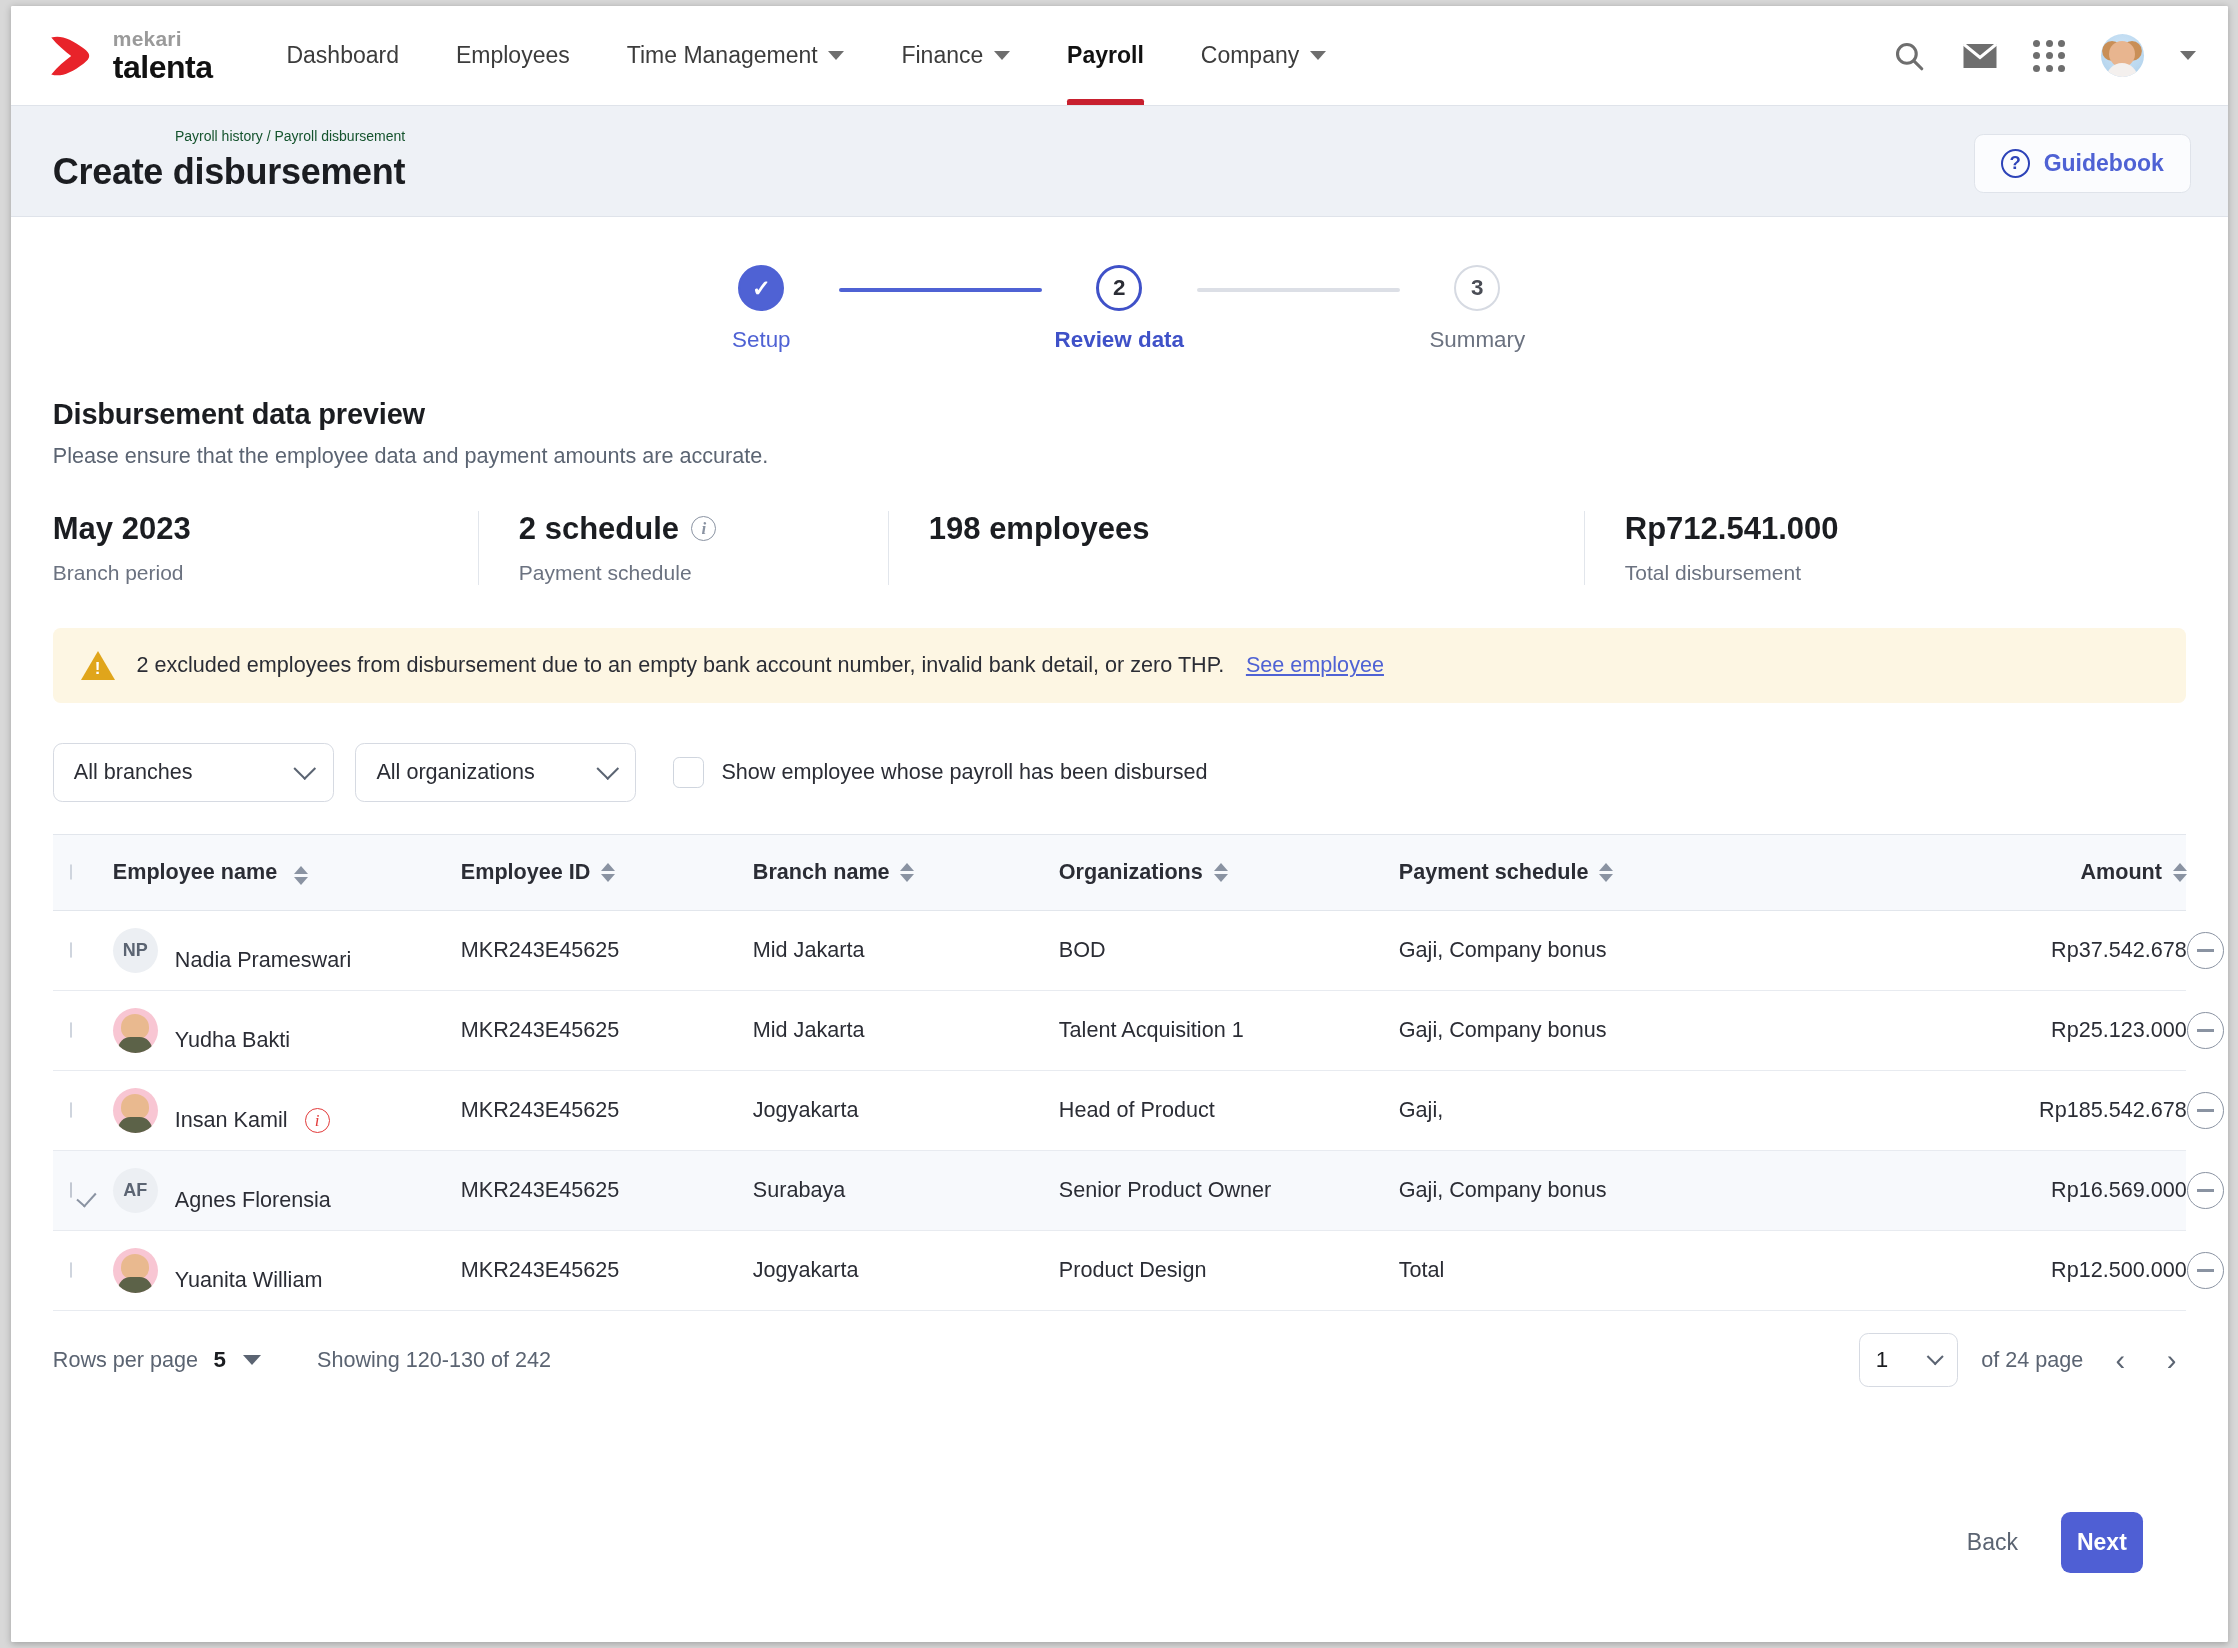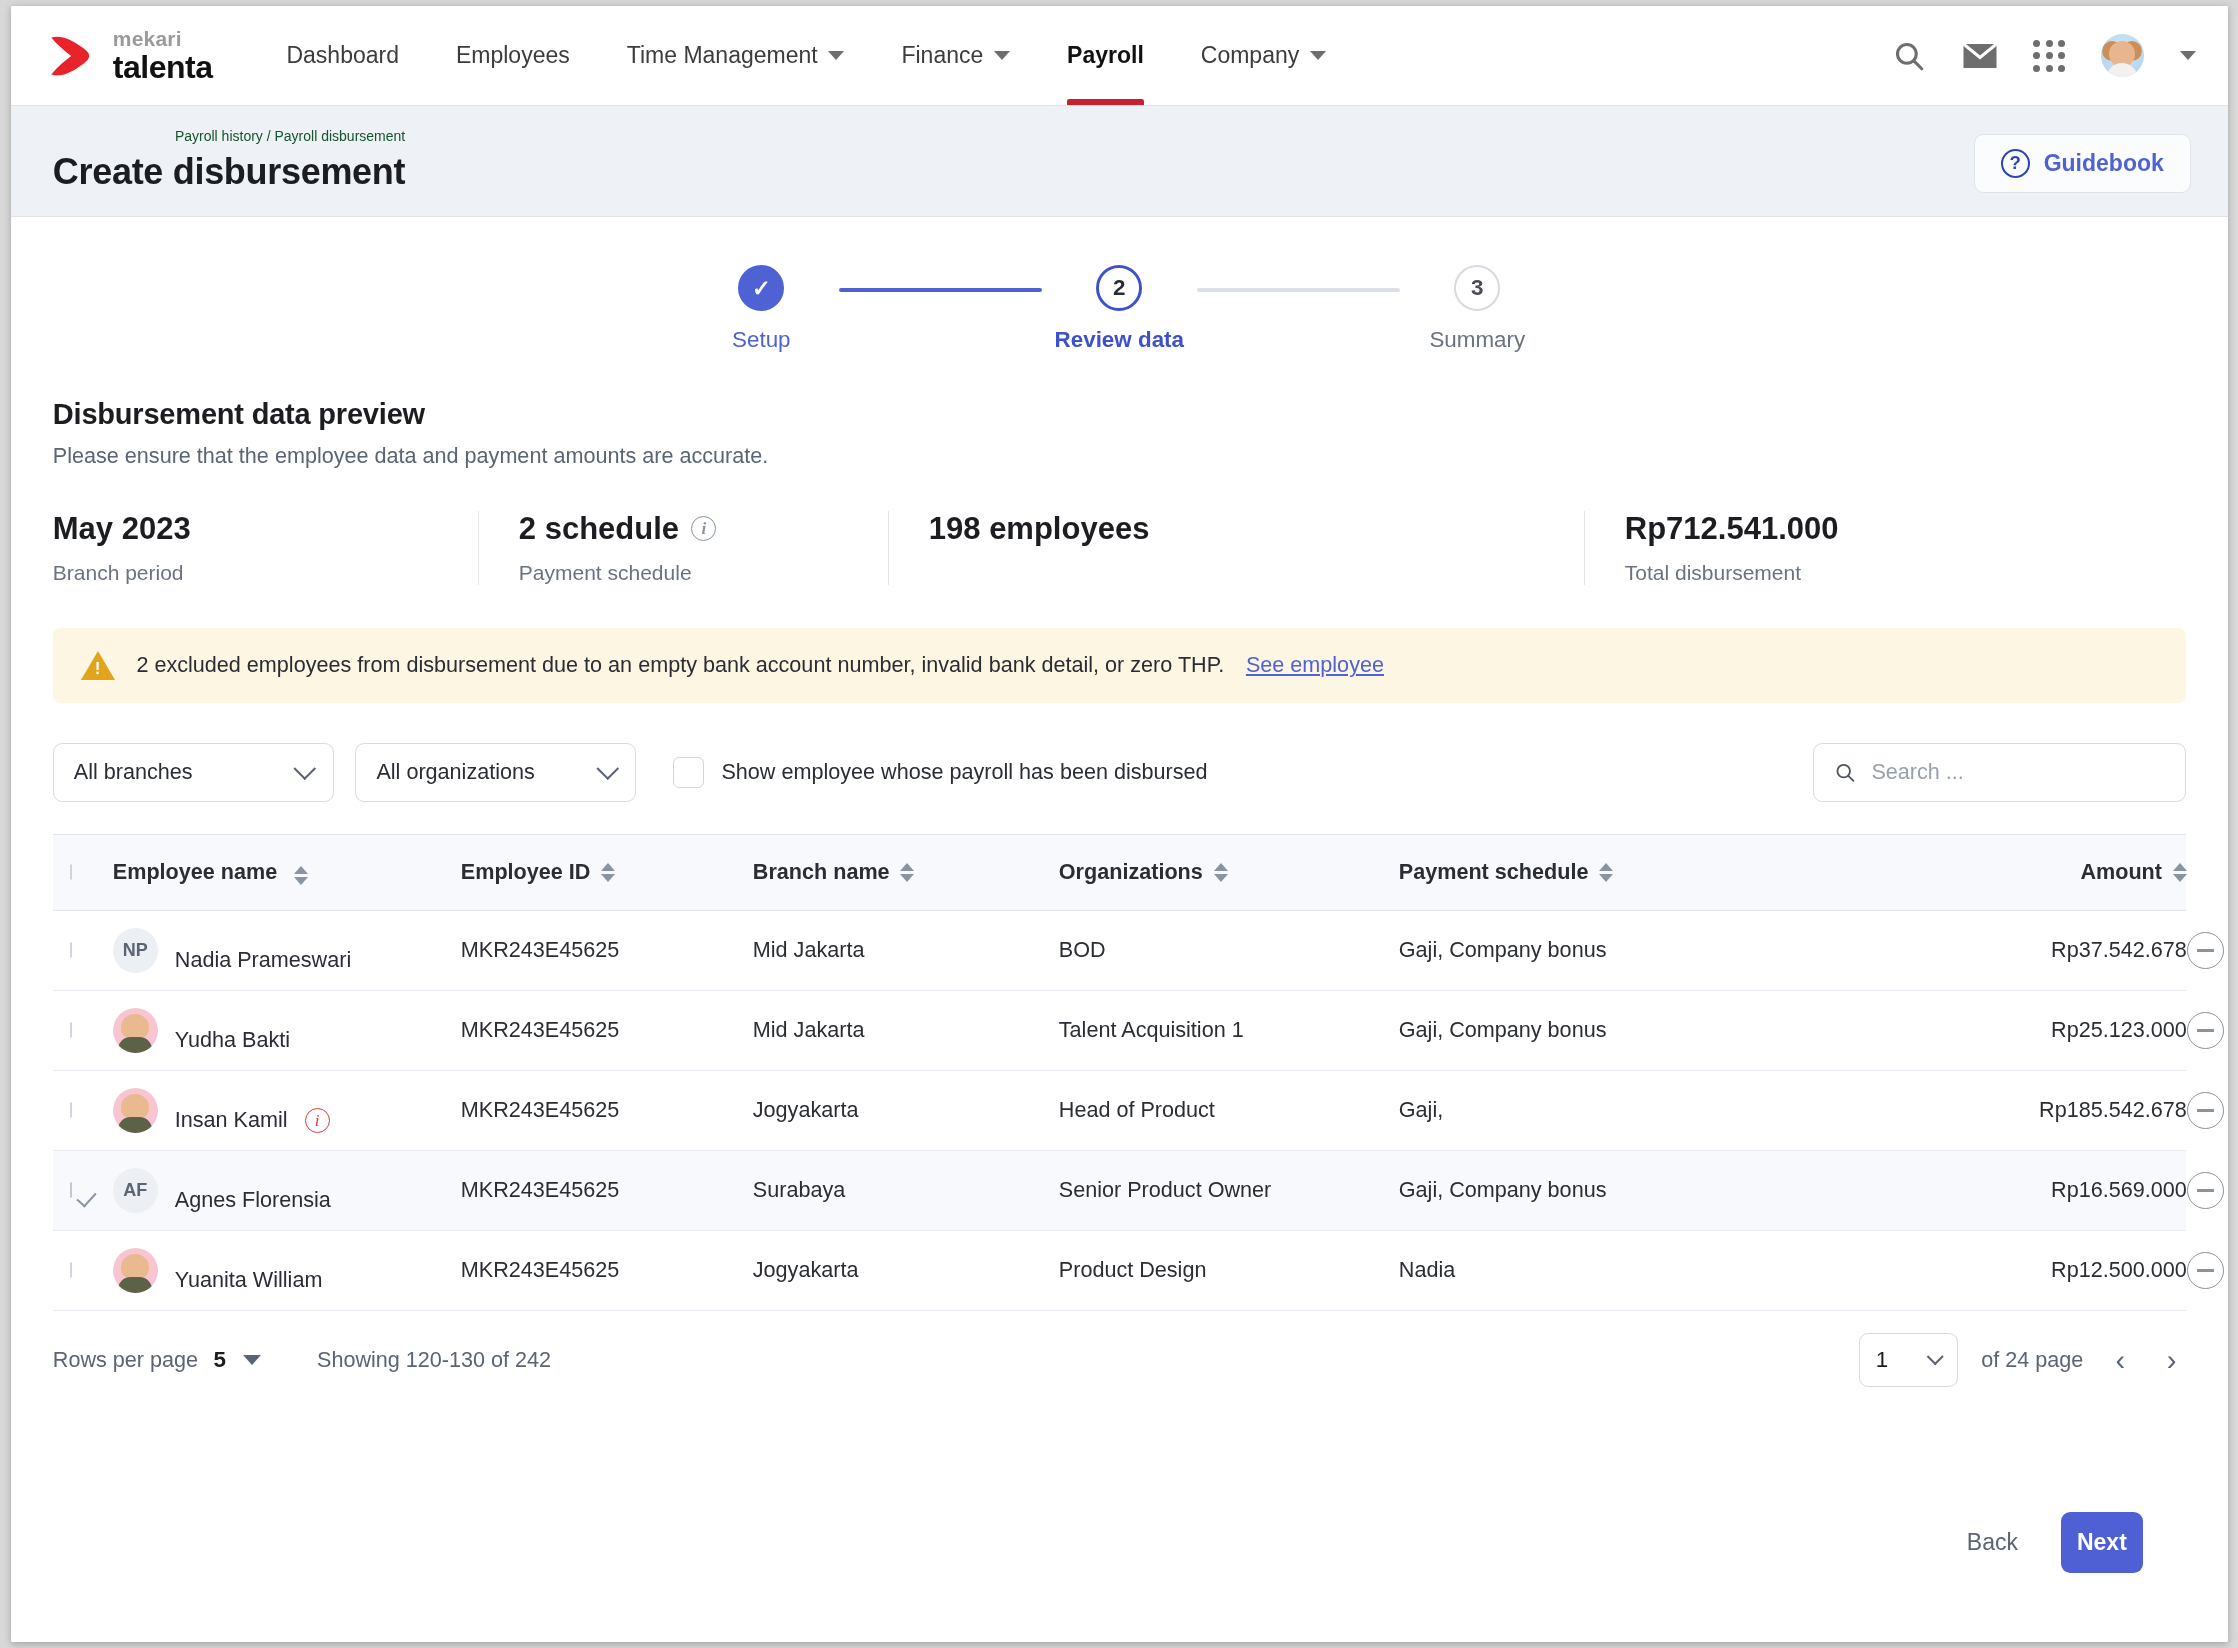--- a/index.html
+++ b/index.html
@@ -455,27 +455,20 @@
         <span class="chev"></span>
       </div>
       <div class="select-box sel-orgs">
         <span>All organizations</span>
         <span class="chev"></span>
       </div>
       <div class="chk-wrap">
         <span class="chk"></span>
         <span class="chk-label">Show employee whose payroll has been disbursed</span>
       </div>
-      <div class="searchbox">
-        <svg width="25" height="25" viewBox="0 0 24 24" fill="none" stroke="#4b5563" stroke-width="2">
-          <circle cx="10.5" cy="10.5" r="6.8"></circle>
-            <line x1="15.6" y1="15.6" x2="21" y2="21" stroke-linecap="round"></line>
-        </svg>
-        <input value="" placeholder="Search ..." style="">
-      </div>
     </div>
 
     <div class="table">
       <div class="thead">
         <div class="c-chk">
           <span class="chk"></span>
         </div>
         <div class="c-name th">
           <span>Employee name</span>
           <span class="sortico">
@@ -606,21 +599,21 @@
         <div class="c-chk">
           <span class="chk"></span>
         </div>
         <div class="c-name cell">
           <span class="avatar photo"></span>
           <span>Yuanita William</span>
         </div>
         <div class="c-id cell">MKR243E45625</div>
         <div class="c-branch cell">Jogyakarta</div>
         <div class="c-org cell">Product Design</div>
-        <div class="c-sched cell">Nadia</div>
+        <div class="c-sched cell">Total</div>
         <div class="c-amt cell">Rp12.500.000</div>
         <div class="c-act">
           <span class="minus-btn">
               <span></span>
             </span>
         </div>
       </div>
 
       <div class="pagination">
         <span>Rows per page</span>

